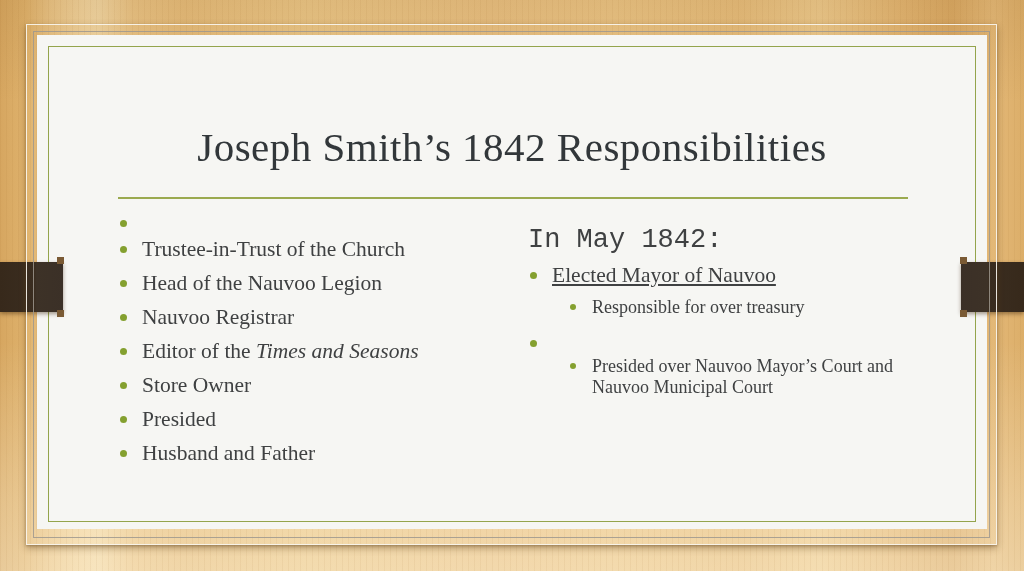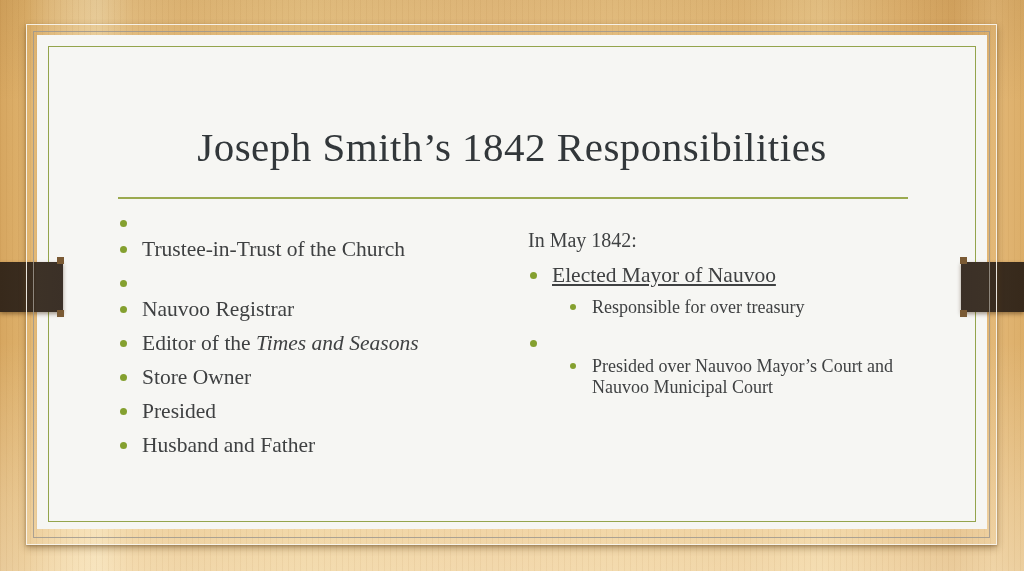--- a/index.html
+++ b/index.html
@@ -44,21 +44,21 @@
   .dot { flex:none; border-radius:50%; background:#84a02f; }
   .dot-main { width:7px; height:7px; margin:8px 15px 0 2px; }
   .dot-sub  { width:6px; height:6px; margin:7px 16px 0 0; }
 
   .left-list { position:absolute; left:81px; top:177px; width:400px; }
   .left-list li { display:flex; font-size:21.5px; line-height:23px; color:#3f4142;
     margin-bottom:11px; }
   .left-list em { font-style:italic; }
 
   .right-col { position:absolute; left:491px; top:194px; width:440px; color:#3f4142; }
-  .right-col .intro { font-size:20px; line-height:23px; margin-bottom:12px; }
+  .right-col .intro { font-size:27px; line-height:23px; margin-bottom:12px;font-family:Liberation Mono, monospace; }
   .main-li { display:flex; font-size:21.5px; line-height:23px;text-decoration:underline; }
   .li-mayor { margin-bottom:10px; }
   .li-justice { margin-top:14px; margin-bottom:9px; }
   .sub-list { margin-left:42px; width:360px; }
   .sub-list li { display:flex; font-size:18px; line-height:21px; margin-bottom:8px; }
 </style>
 </head>
 <body>
 
 <div class="stage">
@@ -72,20 +72,21 @@
     <ul class="left-list">
       <li>
         <span class="dot dot-main"></span>
       </li>
       <li>
         <span class="dot dot-main"></span>
         <span>Trustee-in-Trust of the Church</span>
       </li>
       <li>
         <span class="dot dot-main"></span>
+        <span>Head of the Nauvoo Legion</span>
       </li>
       <li>
         <span class="dot dot-main"></span>
         <span>Nauvoo Registrar</span>
       </li>
       <li>
         <span class="dot dot-main"></span>
         <span><span>Editor of the </span><em>Times and Seasons</em></span>
       </li>
       <li>

